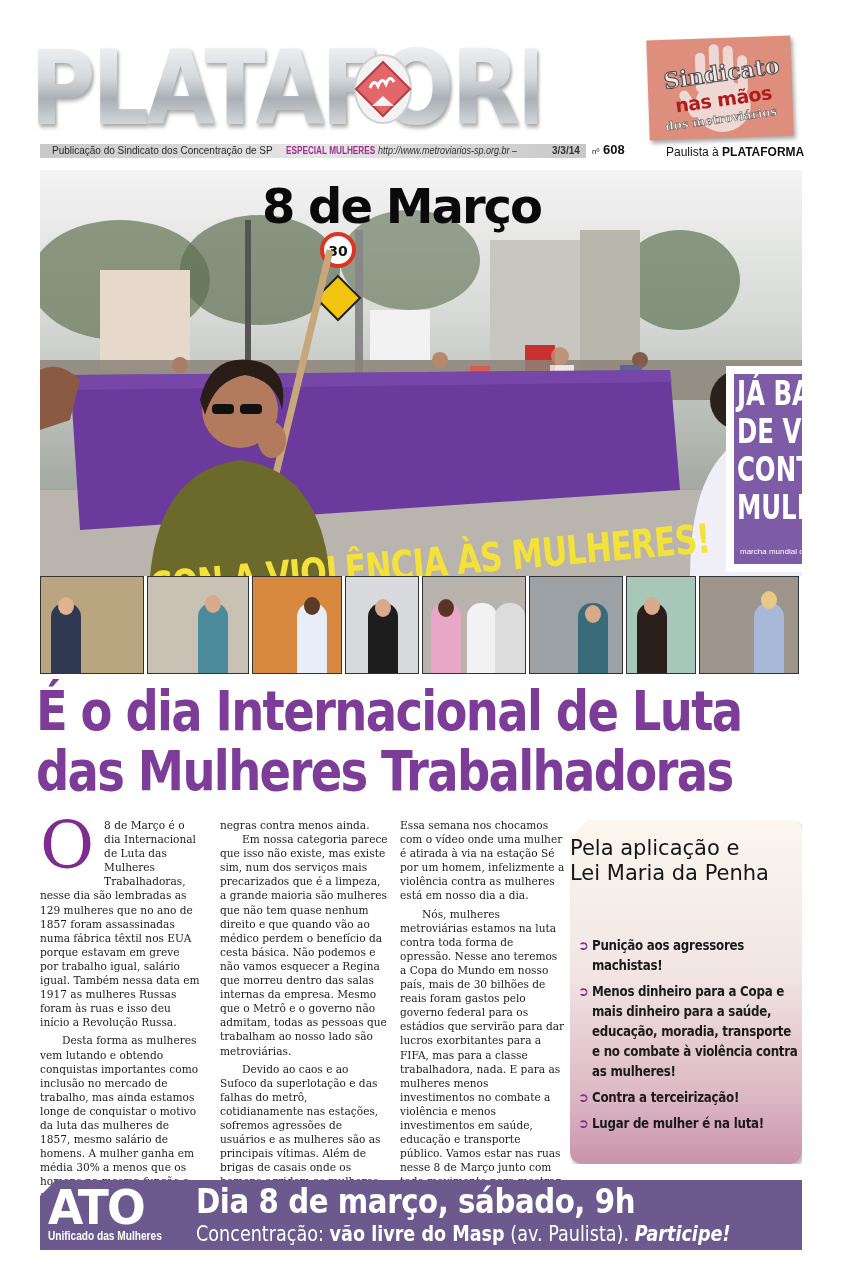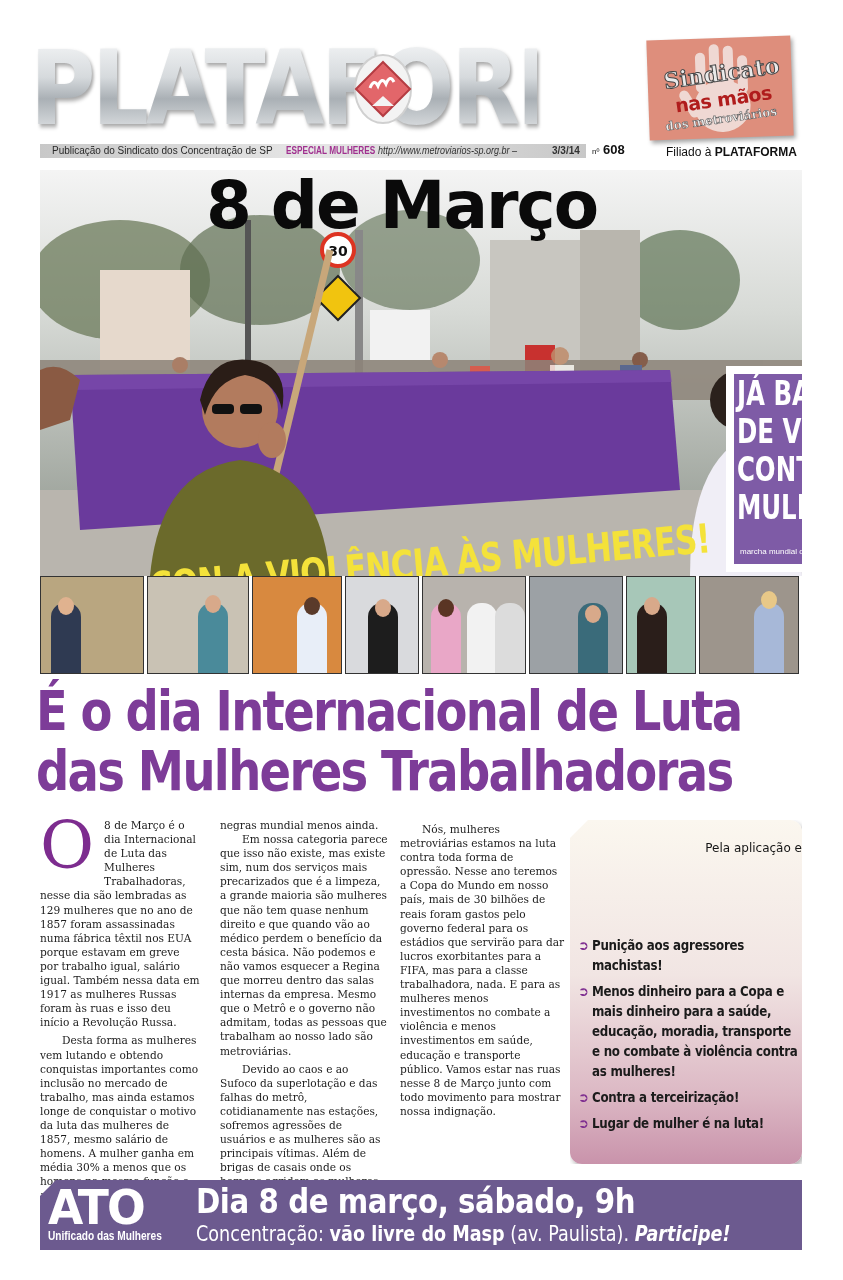--- a/index.html
+++ b/index.html
@@ -56,21 +56,21 @@
   .issue { position: absolute; left: 592px; top: 142px; font-size: 13px; font-weight: bold; color: #111; white-space: nowrap; }
   .issue small { font-size: 8px; font-weight: normal; }
   .filiado { position: absolute; left: 666px; top: 145px; font-size: 12px; color: #111; white-space: nowrap; }
   .filiado b { font-weight: bold; }
 
   
   .hero { position: absolute; left: 40px; top: 170px; width: 762px; height: 406px; overflow: hidden; background: #9aa09a; }
   .hero svg { position: absolute; left: 0; top: 0; }
   .hero-title {
     position: absolute; left: 0; top: 164px; width: 843px; text-align: center;
-    font-family: "DejaVu Sans", sans-serif; font-weight: bold; font-size: 66px; line-height: 80px;
+    font-family: "DejaVu Sans", sans-serif; font-weight: bold; font-size: 48px; line-height: 80px;
     color: #0a0a0a; letter-spacing: -2px; padding-right: 40px;
   }
   .banner-text1 {
     position: absolute; left: 110px; top: 394px; width: 560px;
     font-family: "DejaVu Sans", sans-serif; font-weight: bold; font-size: 40px; color: #f4e23a;
     transform: rotate(-5deg) scaleX(0.78); transform-origin: left; white-space: nowrap; letter-spacing: -1px;
   }
   .sign { position: absolute; left: 686px; top: 196px; width: 116px; height: 206px; background: #fff; padding: 8px 0 0 8px; }
   .sign-inner { width: 110px; height: 190px; background: #7e5ba6; overflow: hidden; position: relative; }
   .sign-line { display: block; font-family: "DejaVu Sans", sans-serif; font-weight: bold; color: #fff;
@@ -102,22 +102,22 @@
   .dropcap { float: left; font-family: "DejaVu Serif", serif; font-size: 66px; line-height: 52px; color: #7d2c8f; margin: 2px 10px 0 0; height: 56px; }
   .col1 .lead { padding-left: 0; }
 
   
   .sidebox {
     position: absolute; left: 570px; top: 820px; width: 232px; height: 344px;
     background: linear-gradient(180deg, #fbf7ef 0%, #f1e5e3 45%, #dcb8c4 80%, #c993ab 100%);
     border-radius: 12px; box-shadow: 2px 3px 5px rgba(0,0,0,0.3);
     clip-path: polygon(18px 0, 100% 0, 100% 100%, 0 100%, 0 18px);
   }
-  .sb-title { position: absolute; left: 0; top: 16px; width: 232px; text-align: right;
-    font-family: "DejaVu Sans", sans-serif; font-size: 12px; line-height: 25px; color: #151515; }
+  .sb-title { position: absolute; left: 0; top: 16px; width: 232px; text-align: left;
+    font-family: "DejaVu Sans", sans-serif; font-size: 21px; line-height: 25px; color: #151515; }
   .sb-list { position: absolute; left: 8px; top: 116px; width: 222px; list-style: none; }
   .sb-item { position: relative; padding-left: 14px; font-family: "DejaVu Sans", sans-serif; font-weight: bold;
     font-size: 13.2px; line-height: 20px; color: #1b1b1b; margin-bottom: 6px; letter-spacing: -0.3px; }
   .sb-item .sb-text { display: block; transform: scaleX(0.9); transform-origin: left; width: 230px; }
   .sb-bullet { position: absolute; left: 0; top: 0; color: #7d2c8f; font-size: 13px; }
 
   
   .ato-bar {
     position: absolute; left: 40px; top: 1180px; width: 762px; height: 70px; background: #6c5a8f;
     clip-path: polygon(16px 0, 100% 0, 100% 100%, 0 100%, 0 16px);
@@ -166,21 +166,21 @@
   <span class="ib-pub">Publicação do Sindicato dos Concentração de SP</span>
   <span class="ib-special">ESPECIAL MULHERES</span>
   <span class="ib-url">http://www.metroviarios-sp.org.br –</span>
   <span class="ib-date">3/3/14</span>
 </div>
 <div class="issue">
   <small>nº</small>
   <span>608</span>
 </div>
 <div class="filiado">
-  <span>Filiado à</span>
+  <span>Paulista à</span>
   <b>PLATAFORMA</b>
 </div>
 
 <div class="hero">
   <svg width="762" height="406" viewBox="0 0 762 406">
     <defs>
       <linearGradient id="sky" x1="0" y1="0" x2="0" y2="1">
         <stop offset="0" stop-color="#f4f4f4"></stop>
         <stop offset="0.35" stop-color="#d7dad6"></stop>
         <stop offset="1" stop-color="#8a9188"></stop>
@@ -291,31 +291,33 @@
   <span class="hl-line">É o dia Internacional de Luta</span>
   <span class="hl-line">das Mulheres Trabalhadoras</span>
 </div>
 
 <div class="col col1">
   <span class="dropcap">O</span>
   <p class="lead">8 de Março é o dia Internacional de Luta das Mulheres Trabalhadoras, nesse dia são lembradas as 129 mulheres que no ano de 1857 foram assassinadas numa fábrica têxtil nos EUA porque estavam em greve por trabalho igual, salário igual. Também nessa data em 1917 as mulheres Russas foram às ruas e isso deu início a Revolução Russa.</p>
   <p class="indent">Desta forma as mulheres vem lutando e obtendo conquistas importantes como inclusão no mercado de trabalho, mas ainda estamos longe de conquistar o motivo da luta das mulheres de 1857, mesmo salário de homens. A mulher ganha em média 30% a menos que os homens na mesma função e as mulheres</p>
 </div>
 <div class="col col2">
-  <p>negras mundial menos ainda.</p>
+  <p>negras contra menos ainda.</p>
   <p class="indent" style="margin-top:0">Em nossa  categoria parece que isso não existe, mas existe sim, num dos serviços mais precarizados que é a limpeza, a grande maioria são mulheres que não tem quase nenhum direito e que quando vão ao médico perdem o benefício da cesta básica. Não podemos e não vamos esquecer a Regina que morreu dentro das salas internas da empresa. Mesmo que o Metrô e o governo não admitam, todas as pessoas que trabalham ao nosso lado são metroviárias.</p>
   <p class="indent">Devido ao caos e ao Sufoco da superlotação e das falhas do metrô, cotidianamente nas estações, sofremos agressões de usuários e as mulheres são as principais vítimas. Além de brigas de casais onde os homens agridem as mulheres.</p>
 </div>
 <div class="col col3">
+  <p>Essa semana nos chocamos com o vídeo onde uma mulher é atirada à via na estação Sé por um homem, infelizmente a violência contra as mulheres está em nosso dia a dia.</p>
   <p class="indent">Nós, mulheres metroviárias estamos na luta contra toda forma de opressão. Nesse ano teremos a Copa do Mundo em nosso país, mais de 30 bilhões de reais foram gastos pelo governo federal para os estádios que servirão para dar lucros exorbitantes para a FIFA, mas para a classe trabalhadora, nada. E para as mulheres menos investimentos no combate a violência e menos investimentos em saúde, educação e transporte público. Vamos estar nas ruas nesse 8 de Março junto com todo movimento para mostrar nossa indignação.</p>
 </div>
 
 <div class="sidebox">
   <div class="sb-title">
     <div>Pela aplicação e</div>
+    <div>Lei Maria da Penha</div>
   </div>
   <ul class="sb-list">
     <li class="sb-item">
       <span class="sb-bullet">➲</span>
       <span class="sb-text">Punição aos agressores machistas!</span>
     </li>
     <li class="sb-item">
       <span class="sb-bullet">➲</span>
       <span class="sb-text">Menos dinheiro para a Copa e mais dinheiro para a saúde, educação, moradia, transporte e no combate à violência contra as mulheres!</span>
     </li>

